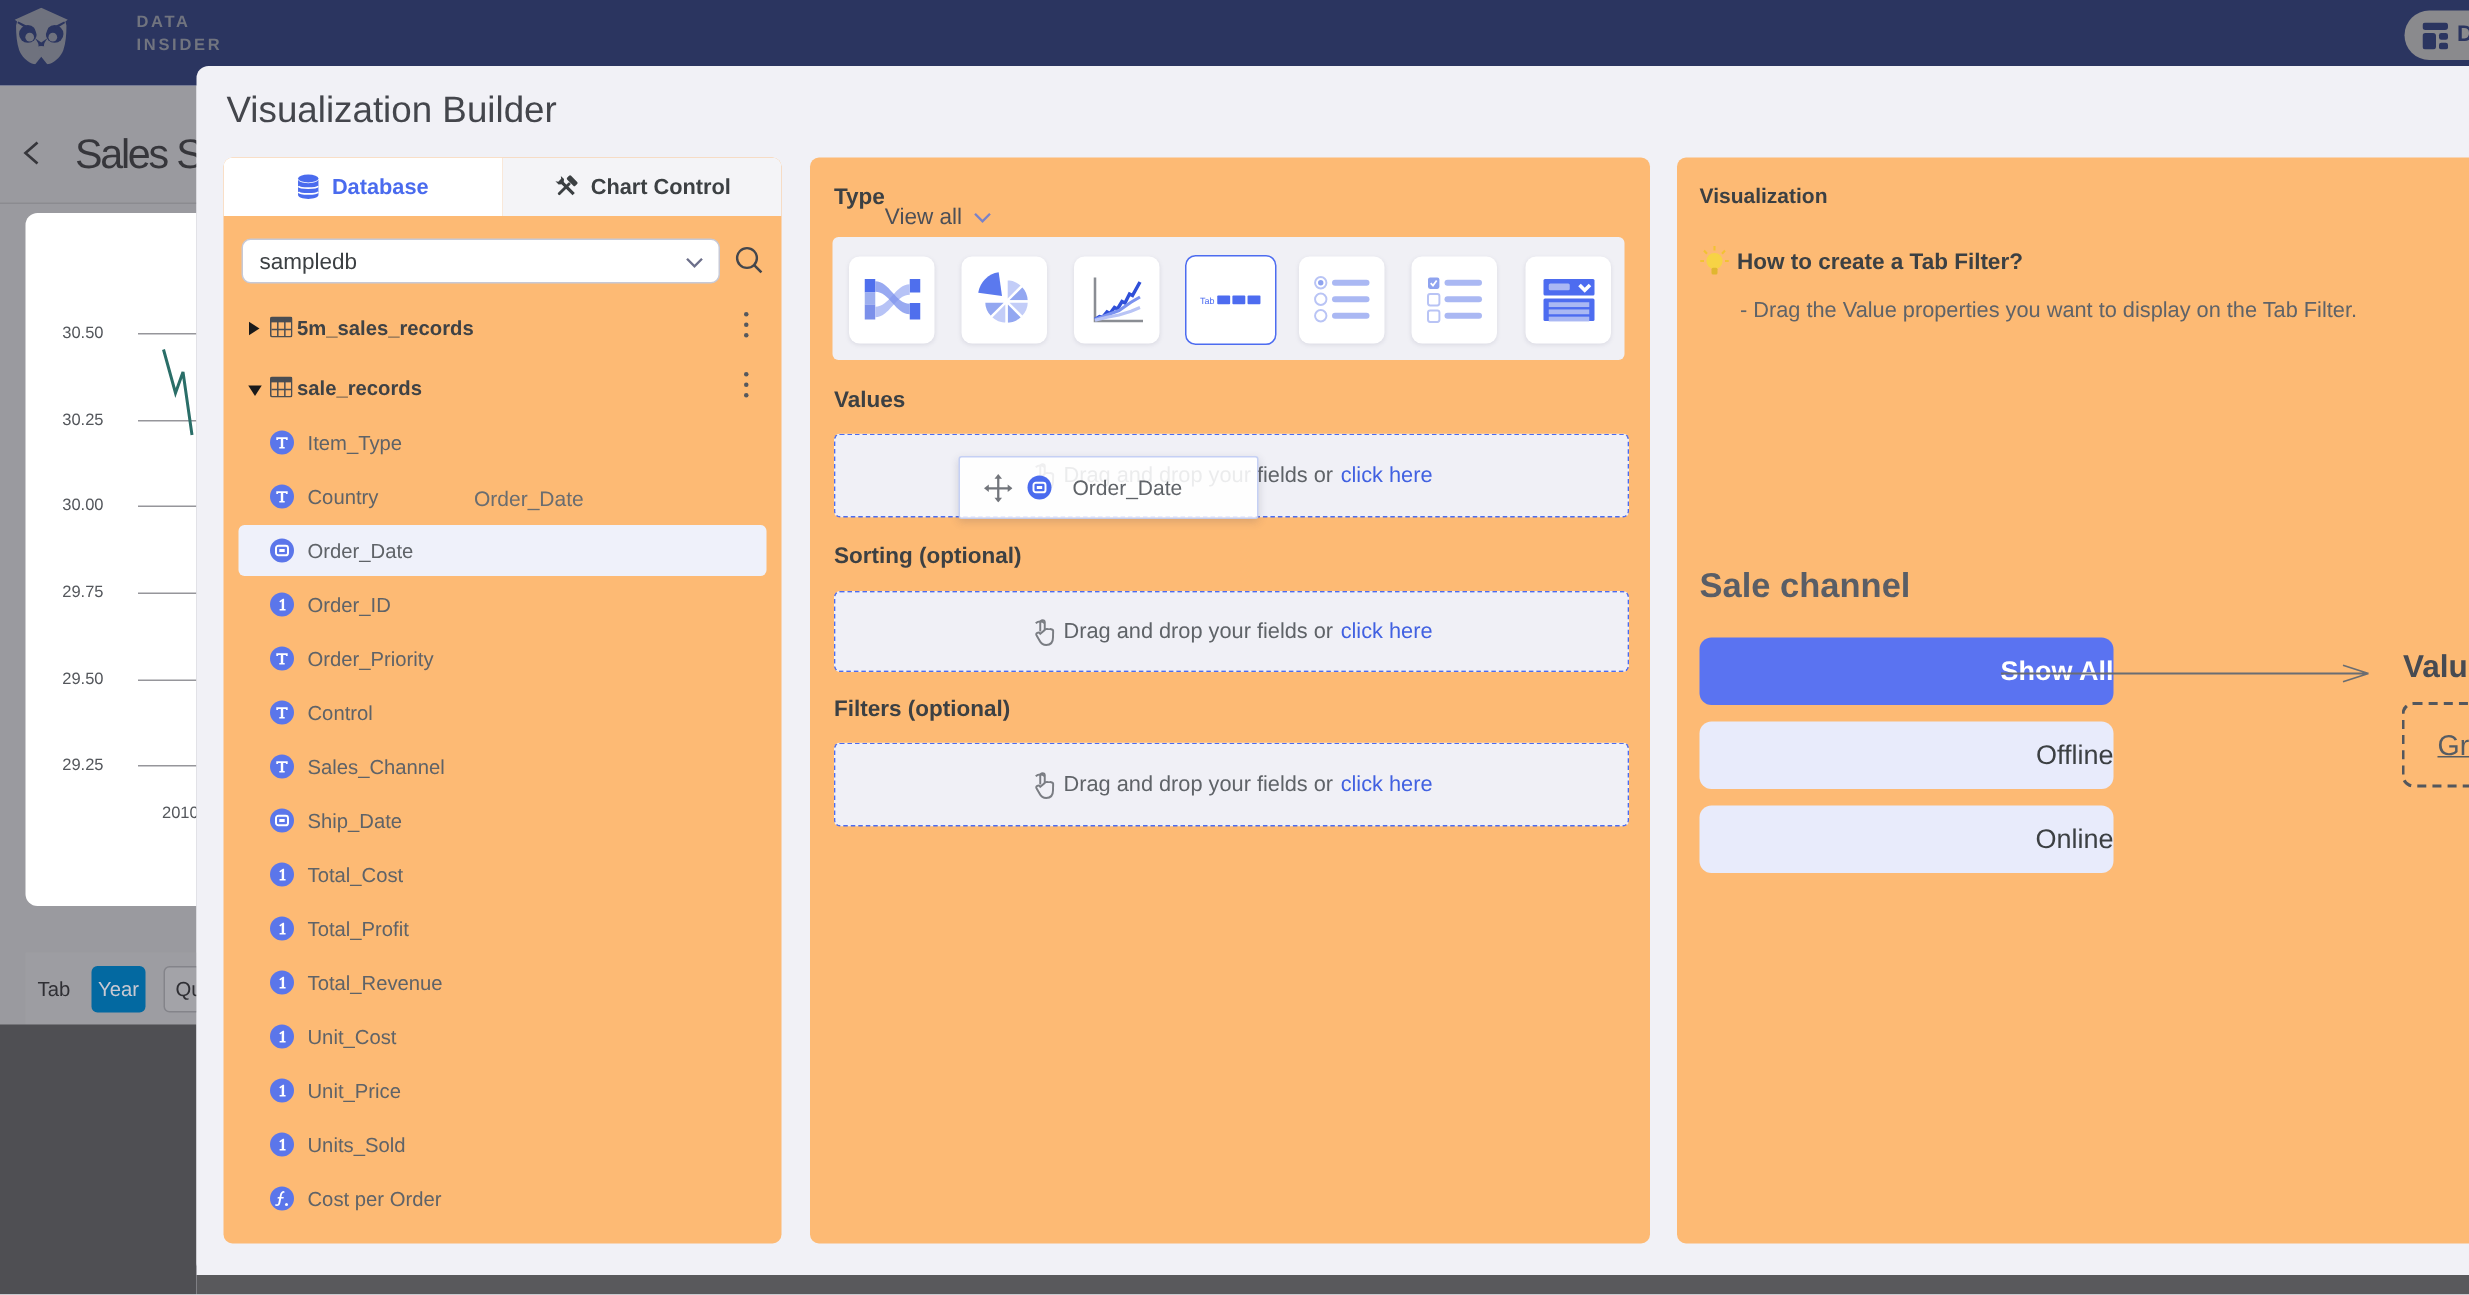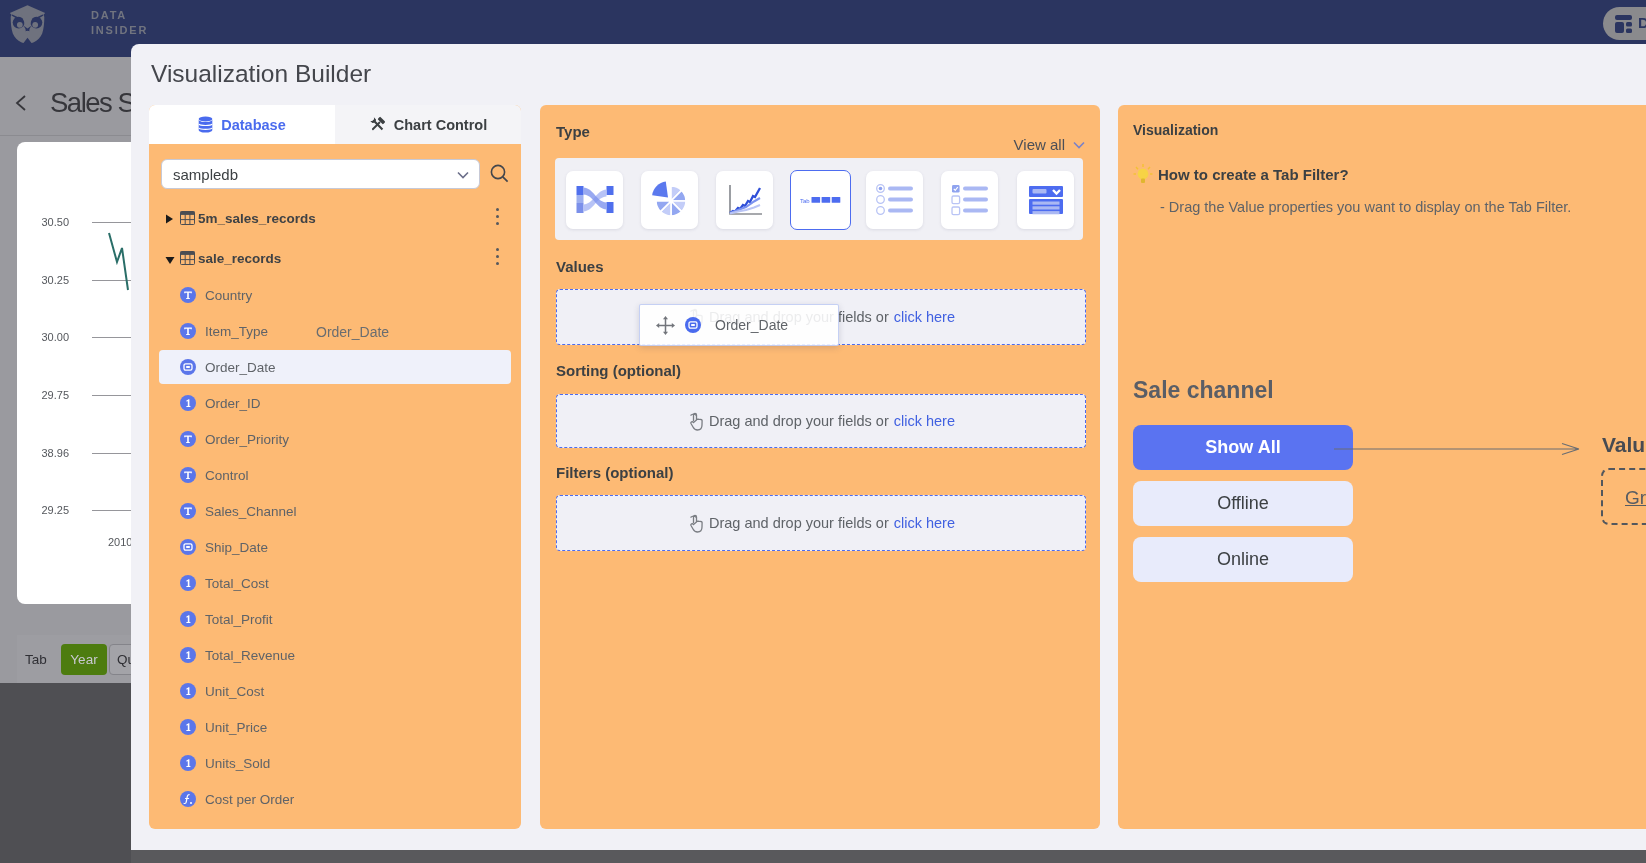--- a/index.html
+++ b/index.html
@@ -17,21 +17,21 @@
   #leftdark { position:absolute; left:0; top:626px; width:131px; height:180px; background:#4f4f53; }
   #backchev { position:absolute; left:14px; top:33px; width:14px; height:14px; color:#3b3b40; font-size:24px; }
   #salestitle { position:absolute; left:50px; top:30px; color:#36363b; font-size:27.5px; letter-spacing:-1.5px; white-space:nowrap; }
   #divline { position:absolute; left:0; top:78px; width:131px; height:1px; background:#8b8b90; }
   #chartcard { position:absolute; left:17px; top:85px; width:114px; height:462px; background:#ffffff; border-radius:8px 0 0 8px; }
   .ylab { position:absolute; right:62px; color:#54575c; font-size:11px; transform:translateY(-50%); }
   .gline { position:absolute; left:75px; right:0; height:1px; background:#96969b; }
   #xlab { position:absolute; left:108px; top:479px; color:#54575c; font-size:11px; }
   #tabpanel { position:absolute; left:17px; top:578px; width:114px; height:48px; background:#9d9da2; }
   #tabpanel .t { position:absolute; left:8px; top:17px; font-size:13.5px; color:#2f2f34; }
-  #yearbtn { position:absolute; left:44px; top:9px; width:46px; height:31px; background:#4d7c0f; color:#c9c9d2; font-size:13.5px; border-radius:4px; text-align:center; line-height:31px; }
+  #yearbtn { position:absolute; left:44px; top:9px; width:36px; height:31px; background:#0369a1; color:#c9c9d2; font-size:13.5px; border-radius:4px; text-align:center; line-height:31px; }
   #qubtn { position:absolute; left:92px; top:9px; width:39px; height:31px; background:#a3a3a8; border:1px solid #84848a; border-radius:4px; font-size:13.5px; color:#2f2f34; text-align:left; padding-left:7px; line-height:29px; }
 
   
   #bstrip { position:absolute; left:131px; top:850px; width:1515px; height:13px; background:#59595c; z-index:3; }
 
   
   #modal { position:absolute; left:131px; top:44px; width:1515px; height:806px; background:#f1f1f6; border-radius:8px 0 0 8px; z-index:2; }
   #mtitle { position:absolute; left:20px; top:16px; font-size:24.5px; color:#44464c; }
   .card { position:absolute; top:61px; height:724px; background:#fdba74; border-radius:6px; }
   #lcard { left:18px; width:372px; }
@@ -54,40 +54,40 @@
   .trow .tname { position:absolute; left:49px; top:10px; font-size:13.5px; font-weight:bold; color:#3f4245; }
   .trow .kebab { position:absolute; left:347px; top:7px; width:4px; }
   .kebab i { display:block; width:3.2px; height:3.2px; border-radius:50%; background:#55585e; margin-bottom:3.8px; }
   .frow { position:relative; height:36px; }
   .frow.hl::before { content:""; position:absolute; left:10px; right:10px; top:1px; bottom:1px; background:#eff1fa; border-radius:4px; }
   .fic { position:absolute; left:31px; top:10px; width:16px; height:16px; border-radius:50%; background:#5b76ea; color:#fff; }
   .fname { position:absolute; left:56px; top:10.5px; font-size:13.5px; color:#5f6368; }
   .fic svg { position:absolute; left:0; top:0; }
 
   
-  #typerow { position:absolute; left:16px; top:18px; width:529px; display:flex; justify-content:space-between; }
+  #typerow { position:absolute; left:16px; top:18px; width:529px; display:flex; }
   #typerow .l { font-size:15px; font-weight:bold; color:#3c4043; }
   #typerow .r { font-size:15px; color:#4c4f57; display:flex; align-items:center; gap:8px;margin-top:13px; }
   #strip { position:absolute; left:15px; top:53px; width:528px; height:82px; background:#f0f0f5; border-radius:4px; }
   .sq { position:absolute; top:13px; width:57px; height:58px; background:#fff; border-radius:7px; box-shadow:0 1px 3px rgba(120,120,150,0.18); display:flex; align-items:center; justify-content:center; }
   .sq.sel { border:1.5px solid #4d6cf0; box-shadow:none; width:61px; height:60px; top:12px; }
   .seclab { position:absolute; left:16px; font-size:15px; color:#3c4043; font-weight:bold; }
   .seclab span { font-weight:bold; color:#3c4043; }
   .zone { position:absolute; left:16px; width:530px; background:#f0f0f6; border:1px dashed #4d6cf0; border-radius:4px; display:flex; align-items:center; justify-content:center; gap:5px; font-size:14.5px; color:#5f6368; }
   .zone .lnk { color:#4161e1; }
   #chip { position:absolute; left:99px; top:199px; width:200px; height:42px; background:rgba(255,255,255,0.88); border:1px solid rgba(150,170,235,0.55); border-radius:2px; box-shadow:0 2px 6px rgba(60,60,90,0.18); display:flex; align-items:center; z-index:4; }
   #chip .cic { width:16px; height:16px; border-radius:50%; background:#4a6bee; margin-left:10px; position:relative; }
   #chip .ctxt { margin-left:14px; font-size:14px; color:#5f6368; }
 
   
   #viz { position:absolute; left:15px; top:17px; font-size:14px; font-weight:bold; color:#3c4043; }
   #howto { position:absolute; left:40px; top:61px; font-size:15px; font-weight:bold; color:#3c4043; }
   #howsub { position:absolute; left:42px; top:94px; font-size:14.5px; color:#5f6368; }
   #salech { position:absolute; left:15px; top:272px; font-size:23px; font-weight:bold; color:#5a5e66; }
-  .chbtn { position:absolute; left:15px; width:220px; height:45px; border-radius:8px; font-size:18px; text-align:center; }
+  .chbtn { position:absolute; left:15px; width:276px; height:45px; border-radius:8px; font-size:18px; text-align:right; }
   #ball { top:320px; background:#5a73f1; color:#fff; font-weight:bold; line-height:45px; }
   #boff { top:376px; background:#e8ebfb; color:#3c4043; line-height:45px; }
   #bon { top:432px; background:#e8ebfb; color:#3c4043; line-height:45px; }
   #valuetxt { position:absolute; left:484px; top:328px; font-size:21px; font-weight:bold; color:#474b52; white-space:nowrap; }
   #gbox { position:absolute; left:483px; top:363px; width:110px; height:57px; border:2px dashed #53575d; border-radius:8px; }
   #gbox span { position:absolute; left:22px; top:17px; font-size:19px; color:#565c63; text-decoration:underline; white-space:nowrap; }
   #ghost { position:absolute; left:185px; top:280px; font-size:14px; color:#6a6d70; z-index:5; }
 </style>
 </head>
 <body>
@@ -102,21 +102,21 @@
   <div id="divline"></div>
   <div id="chartcard">
     <div class="ylab" style="top:80px;">30.50</div>
       <div class="gline" style="top:80px;"></div>
     <div class="ylab" style="top:138px;">30.25</div>
       <div class="gline" style="top:138px;"></div>
     <div class="ylab" style="top:195px;">30.00</div>
       <div class="gline" style="top:195px;"></div>
     <div class="ylab" style="top:253px;">29.75</div>
       <div class="gline" style="top:253px;"></div>
-    <div class="ylab" style="top:311px;">38.96</div>
+    <div class="ylab" style="top:311px;">29.50</div>
       <div class="gline" style="top:311px;"></div>
     <div class="ylab" style="top:368px;">29.25</div>
       <div class="gline" style="top:368px;"></div>
     <svg style="position:absolute;left:85px;top:78px;" width="29" height="200" viewBox="0 0 29 200">
       <path d="M7 13 L15 42 L20 28 L26 70" fill="none" stroke="#2a6e68" stroke-width="2"></path>
     </svg>
   </div>
   <div id="xlab">2010</div>
   <div id="tabpanel">
     <div class="t">Tab</div>
@@ -225,29 +225,29 @@
             <i></i>
             <i></i>
           </div>
         </div>
         <div class="frow">
           <span class="fic">
             <svg width="16" height="16" viewBox="0 0 16 16">
               <path d="M4.2 4.5 L11.8 4.5 L11.8 6.3 L10.6 6.3 L10.6 5.7 L8.8 5.7 L8.8 11 L9.8 11 L9.8 12 L6.2 12 L6.2 11 L7.2 11 L7.2 5.7 L5.4 5.7 L5.4 6.3 L4.2 6.3 Z" fill="#fff"></path>
             </svg>
           </span>
+          <span class="fname">Item_Type</span>
+        </div>
+        <div class="frow">
+          <span class="fic">
+            <svg width="16" height="16" viewBox="0 0 16 16">
+              <path d="M4.2 4.5 L11.8 4.5 L11.8 6.3 L10.6 6.3 L10.6 5.7 L8.8 5.7 L8.8 11 L9.8 11 L9.8 12 L6.2 12 L6.2 11 L7.2 11 L7.2 5.7 L5.4 5.7 L5.4 6.3 L4.2 6.3 Z" fill="#fff"></path>
+            </svg>
+          </span>
           <span class="fname">Country</span>
-        </div>
-        <div class="frow">
-          <span class="fic">
-            <svg width="16" height="16" viewBox="0 0 16 16">
-              <path d="M4.2 4.5 L11.8 4.5 L11.8 6.3 L10.6 6.3 L10.6 5.7 L8.8 5.7 L8.8 11 L9.8 11 L9.8 12 L6.2 12 L6.2 11 L7.2 11 L7.2 5.7 L5.4 5.7 L5.4 6.3 L4.2 6.3 Z" fill="#fff"></path>
-            </svg>
-          </span>
-          <span class="fname">Item_Type</span>
         </div>
         <div class="frow hl">
           <span class="fic">
             <svg width="16" height="16" viewBox="0 0 16 16">
               <rect x="4" y="4.8" width="8" height="6.4" rx="1.6" fill="none" stroke="#fff" stroke-width="1.3"></rect>
               <rect x="6.2" y="7" width="3.6" height="2" fill="#fff"></rect>
             </svg>
           </span>
           <span class="fname">Order_Date</span>
         </div>

